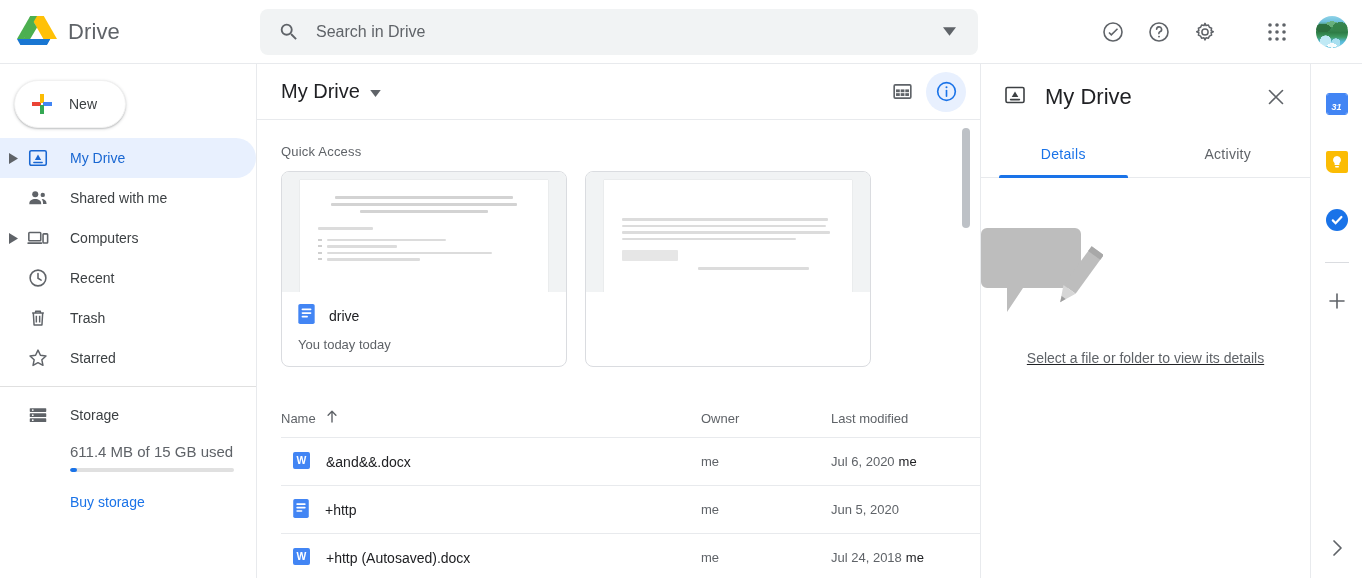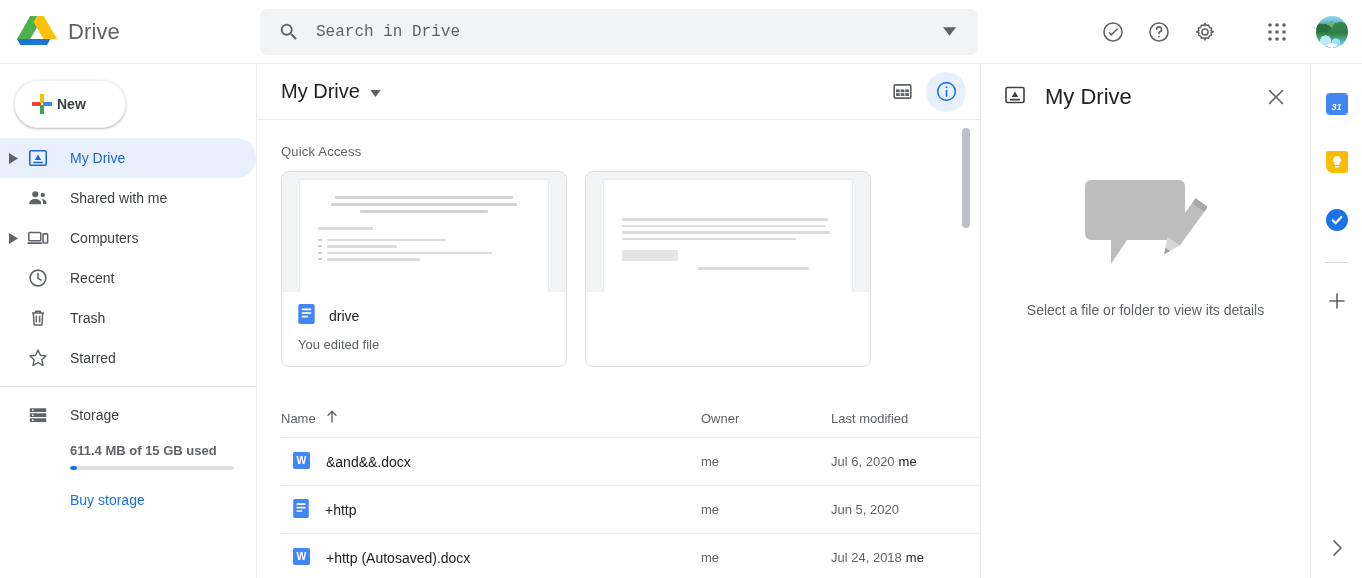--- a/index.html
+++ b/index.html
@@ -17,21 +17,21 @@
     height: 64px; min-height: 64px;
     display: flex; align-items: center;
     background: #fff;
     border-bottom: 1px solid #e8eaed;
     position: relative;
   }
   .brand { width: 256px; display: flex; align-items: center; padding-left: 16px; gap: 10px; }
   .drive-logo { width: 42px; height: 38px; position: relative; flex: none; }
   .drive-title { font-size: 22px; color: #5f6368; letter-spacing: 0.1px; font-weight: 400; }
 
-  .searchwrap { flex: 1; max-width: 722px; padding-left: 4px; font-family: Liberation Mono, monospace; }
+  .searchwrap { flex: 1; max-width: 722px; padding-left: 4px; }
   .searchbox {
     height: 46px; background: #f1f3f4; border-radius: 8px;
     display: flex; align-items: center; padding: 0 12px 0 18px;
     position: relative;
   }
   .searchbox .mag { margin-right: 16px; display:flex; }
   .searchinput {
     flex: 1; border: none; outline: none; background: transparent;
     font-size: 16px; color: #202124; font-family: inherit;
   }
@@ -61,42 +61,42 @@
 
   
   .body { flex: 1; display: flex; min-height: 0; position: relative; }
 
   
   .leftnav { width: 256px; min-width: 256px; padding-top: 6px; background: #fff; position: relative; }
   .newbtn {
     margin: 10px 0 10px 14px; width: 112px; height: 48px;
     background: #fff; border: 1px solid #f1f1f1; border-radius: 24px;
     box-shadow: 0 1px 3px rgba(60,64,67,.25), 0 1px 1px rgba(60,64,67,.12);
-    display: flex; align-items: center; gap: 4px; padding-left: 16px;
-    cursor: pointer; font-size: 14px; color: #3c4043; font-weight: 700;
+    display: flex; align-items: center; gap: 16px; padding-left: 16px;
+    cursor: pointer; font-size: 14px; color: #3c4043; font-weight: 400;
   }
   .plus-g { width: 22px; height: 22px; position: relative; flex: none; }
 
   .navlist { margin-top: 8px; }
   .navitem {
     height: 40px; display: flex; align-items: center;
     border-radius: 0 20px 20px 0; cursor: pointer;
     color: #3c4043; font-size: 14px; font-weight: 500; position: relative;
     padding-right: 16px;
   }
   .navitem.active { background: #e8f0fe; color: #1967d2; }
   .nav-caret { width: 26px; display: flex; align-items: center; justify-content: center; flex: none; }
   .nav-caret.empty { visibility: hidden; }
   .nav-ico { width: 24px; display: flex; align-items: center; justify-content: center; flex: none; margin-right: 20px; }
   .nav-label { white-space: nowrap; }
 
   .nav-sep { height: 1px; background: #e0e0e0; margin: 8px 0 8px 0; }
 
   .storage-row { height: 40px; display: flex; align-items: center; color: #3c4043; font-size: 14px; font-weight: 500; cursor: pointer; border-radius: 0 20px 20px 0; }
-  .storage-text { font-size: 13px; color: #5f6368; margin: 8px 0 8px 70px; font-weight: 700; }
+  .storage-text { font-size: 15px; color: #5f6368; margin: 8px 0 8px 70px; font-weight: 400; }
   .storage-bar { height: 4px; background: #e0e0e0; border-radius: 2px; margin-left: 70px; margin-right: 22px; overflow: hidden; }
   .storage-fill { height: 100%; background: #1a73e8; border-radius: 2px; }
   .buy-link { margin: 22px 0 16px 70px; color: #1a73e8; font-size: 14px; font-weight: 500; cursor: pointer; display: inline-block; }
 
   
   .center { flex: 1; min-width: 0; display: flex; flex-direction: column; border-left: 1px solid #e8eaed; }
   .ctoolbar {
     height: 56px; min-height: 56px; display: flex; align-items: center;
     padding: 0 14px 0 24px; border-bottom: 1px solid #e8eaed;
   }
@@ -157,21 +157,21 @@
   .dhead { height: 66px; display: flex; align-items: center; padding: 0 14px 0 22px; gap: 18px; }
   .dtitle { font-size: 22px; color: #202124; font-weight: 400; }
   .dclose { margin-left: auto; width: 40px; height: 40px; border-radius: 50%; display: flex; align-items: center; justify-content: center; cursor: pointer; }
   .dtabs { display: flex; border-bottom: 1px solid #e8eaed; }
   .dtab {
     flex: 1; text-align: center; padding: 16px 0 15px 0; font-size: 14px;
     color: #5f6368; font-weight: 500; cursor: pointer; position: relative; letter-spacing: .3px;
   }
   .dtab.active { color: #1a73e8; }
   .dtab.active::after { content: ""; position: absolute; left: 18px; right: 18px; bottom: -1px; height: 3px; background: #1a73e8; border-radius: 2px 2px 0 0; }
-  .dempty { flex: 1; display: flex; flex-direction: column; align-items: center; padding-top: 44px; }
+  .dempty { flex: 1; display: flex; flex-direction: column; padding-top: 44px; text-decoration: underline; }
   .dempty-text { font-size: 14px; color: #5f6368; margin-top: 28px; text-align: center; }
 
   
   .rail { width: 52px; min-width: 52px; border-left: 1px solid #e8eaed; background: #fff; display: flex; flex-direction: column; align-items: center; padding-top: 22px; position: relative; }
   .rail-btn { width: 36px; height: 36px; border-radius: 50%; display: flex; align-items: center; justify-content: center; margin-bottom: 22px; cursor: pointer; font-style: italic; }
   .rail-sep { width: 24px; height: 1px; background: #dadce0; margin: 2px 0 20px 0; }
   .rail-expand { position: absolute; bottom: 12px; width: 36px; height: 36px; border-radius: 50%; display: flex; align-items: center; justify-content: center; cursor: pointer; }
 
   .cal-ico { width: 22px; height: 22px; border-radius: 3px; background: #fff; border: 1px solid #4285f4; overflow: hidden; display:flex; flex-direction:column; }
   .cal-top { height: 6px; background: #4285f4; }
@@ -440,21 +440,21 @@
                 <span>
                   <svg width="17" height="20" viewBox="0 0 18 22">
                     <rect x="0" y="0" width="18" height="22" rx="2" fill="#4285f4"></rect>
                     <rect x="3.6" y="5" width="10.8" height="1.9" rx=".9" fill="#fff"></rect>
                     <rect x="3.6" y="9" width="10.8" height="1.9" rx=".9" fill="#fff"></rect>
                     <rect x="3.6" y="13" width="7" height="1.9" rx=".9" fill="#fff"></rect>
                   </svg>
                 </span>
                 <span class="qa-nametext">drive</span>
               </div>
-              <div class="qa-sub">You edited file</div>
+              <div class="qa-sub">You today today</div>
             </div>
           </div>
 
           <div class="qa-card">
             <div class="qa-thumb">
               <div class="qa-page">
                 <div style="height:22px"></div>
                 <div class="ln sm" style="width:97%"></div>
                 <div class="ln sm" style="width:96%"></div>
                 <div class="ln sm" style="width:98%"></div>
@@ -544,20 +544,24 @@
             <path d="M7.6 16.6h8.8" stroke-linecap="round"></path>
           </svg>
         </span>
         <span class="dtitle">My Drive</span>
         <span class="dclose">
           <svg width="20" height="20" viewBox="0 0 20 20" stroke="#5f6368" stroke-width="1.6" stroke-linecap="round">
             <path d="M3.5 3.5l13 13M16.5 3.5l-13 13"></path>
           </svg>
         </span>
       </div>
+      <div class="dtabs">
+        <div class="dtab active">Details</div>
+        <div class="dtab">Activity</div>
+      </div>
       <div class="dempty">
         <span>
           <svg width="122" height="96" viewBox="0 0 122 96">
             <path d="M6 6h88a6 6 0 0 1 6 6v48a6 6 0 0 1-6 6H42L26 90V66H6a6 6 0 0 1-6-6V12a6 6 0 0 1 6-6z" fill="#bdbdbd"></path>
             <g transform="rotate(36 96 58)">
               <rect x="88" y="22" width="15" height="48" fill="#bdbdbd"></rect>
               <rect x="88" y="22" width="15" height="6" fill="#a8a8a8"></rect>
               <polygon points="88,70 103,70 95.5,86" fill="#d6d6d6"></polygon>
               <polygon points="93,80 98,80 95.5,86" fill="#9e9e9e"></polygon>
             </g>

